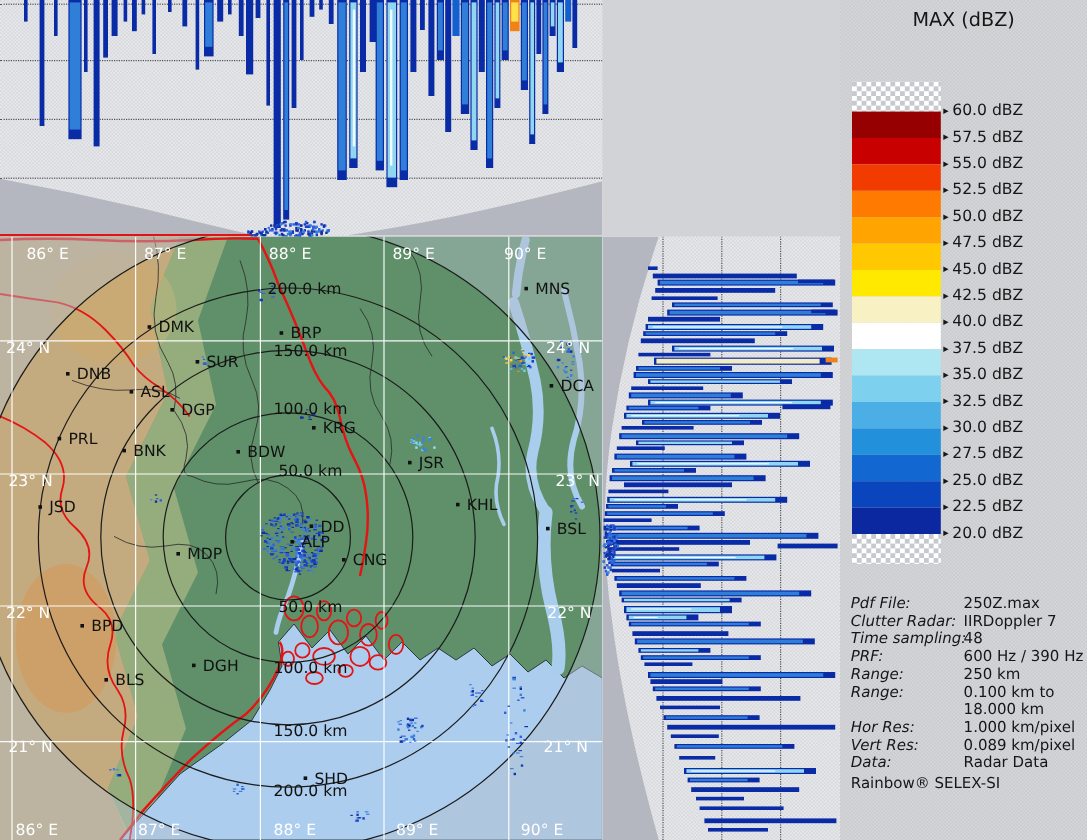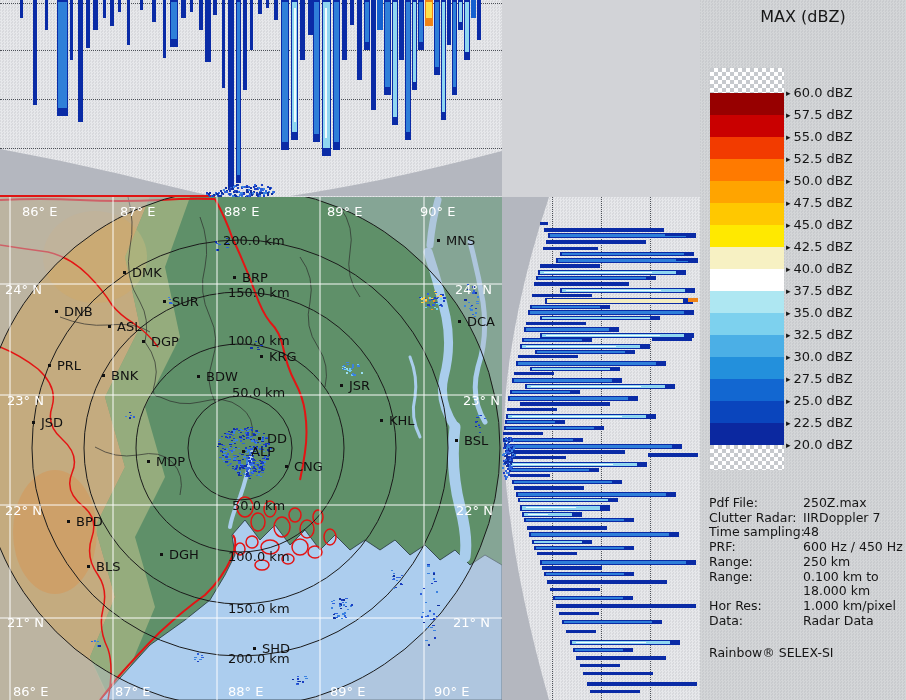--- a/index.html
+++ b/index.html
@@ -22,21 +22,21 @@
   .dot1{position:absolute;width:2px;height:2px;}
   .corner-label{position:absolute;font-size:13px;color:#161616;}
   
   .sb-title{position:absolute;left:0;width:206px;text-align:center;font-size:16px;color:#161616;white-space:nowrap;}
   #legend{position:absolute;left:10px;top:68px;width:190px;}
   .lg-cell{width:74px;}
   .lg-label{position:absolute;left:76px;font-size:13px;color:#161616;white-space:nowrap;}
   .lg-arrow{font-size:9px;margin-right:3px;position:relative;top:-1px;}
   #meta{position:absolute;left:9px;top:496px;width:196px;font-size:12.5px;line-height:14.7px;color:#161616;}
   .meta-row{display:flex;}
-  .meta-label{width:94px;flex:0 0 94px;white-space:nowrap;}
+  .meta-label{width:94px;flex:0 0 94px;white-space:nowrap;font-style:italic;}
   .meta-value{white-space:nowrap;}
   #rainbow-footer{position:absolute;left:9px;top:645px;font-size:12.5px;color:#161616;}
   svg text{font-family:"DejaVu Sans","Liberation Sans",sans-serif;}
 </style>
 </head>
 <body>
 
 <div id="screen">
 
   <div id="top-panel" class="stipple">
@@ -1387,37 +1387,41 @@
         <div class="meta-row">
           <span class="meta-label">Clutter Radar:</span>
           <span class="meta-value">IIRDoppler 7</span>
         </div>
         <div class="meta-row">
           <span class="meta-label">Time sampling:</span>
           <span class="meta-value">48</span>
         </div>
         <div class="meta-row">
           <span class="meta-label">PRF:</span>
-          <span class="meta-value">600 Hz / 450 Hz</span>
+          <span class="meta-value">600 Hz / 390 Hz</span>
         </div>
         <div class="meta-row">
           <span class="meta-label">Range:</span>
           <span class="meta-value">250 km</span>
         </div>
         <div class="meta-row">
           <span class="meta-label">Range:</span>
           <span class="meta-value">0.100 km to</span>
         </div>
         <div class="meta-row">
           <span class="meta-label"></span>
           <span class="meta-value">18.000 km</span>
         </div>
         <div class="meta-row">
           <span class="meta-label">Hor Res:</span>
           <span class="meta-value">1.000 km/pixel</span>
+        </div>
+        <div class="meta-row">
+          <span class="meta-label">Vert Res:</span>
+          <span class="meta-value">0.089 km/pixel</span>
         </div>
         <div class="meta-row">
           <span class="meta-label">Data:</span>
           <span class="meta-value">Radar Data</span>
         </div>
       </div>
     <div id="rainbow-footer">Rainbow® SELEX-SI</div>
   </div>
 
 </div>

